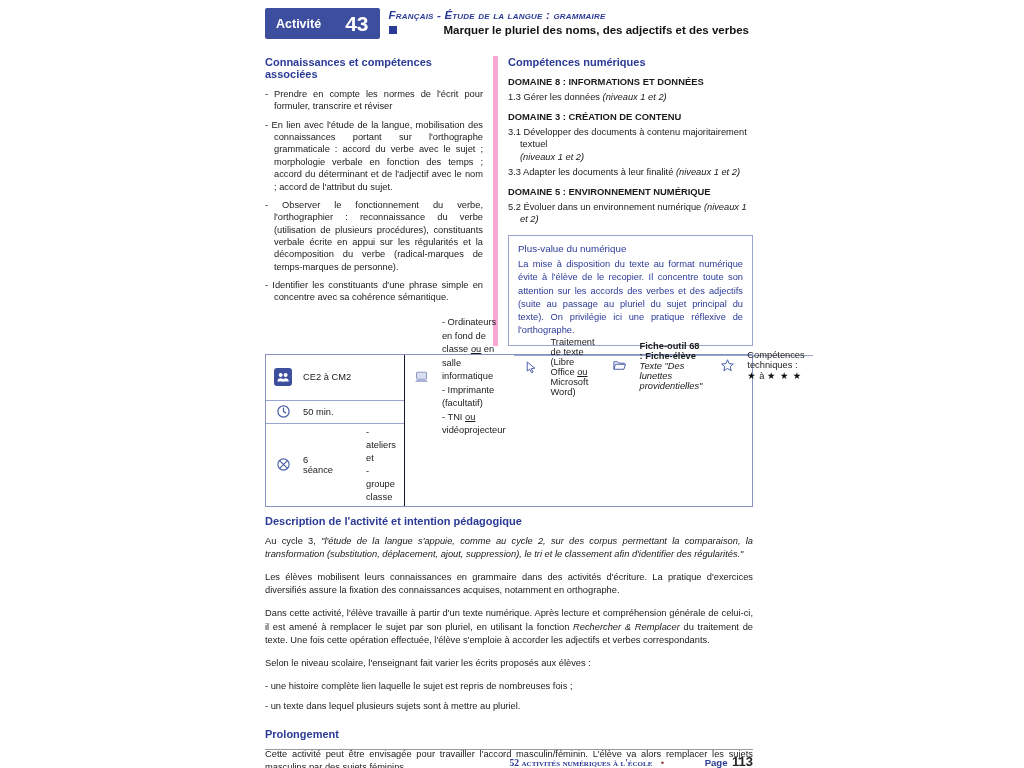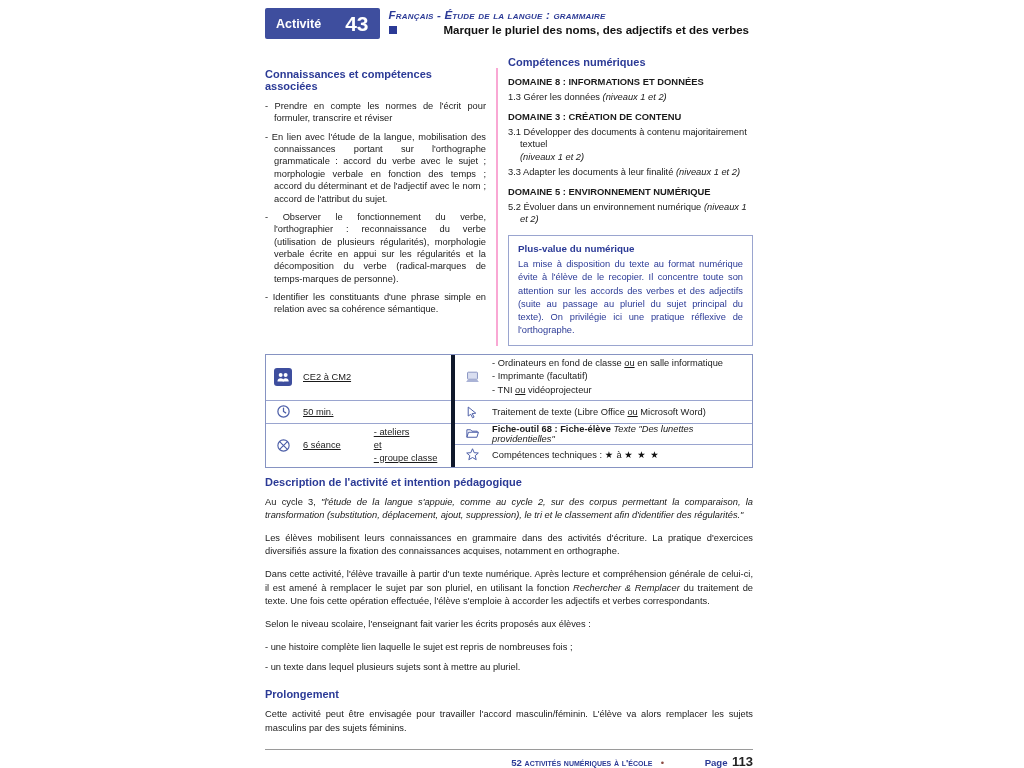--- a/index.html
+++ b/index.html
@@ -22,63 +22,63 @@
   .subject {
     color:#2b3a96; font-weight:bold; font-style:italic;
     font-variant:small-caps; font-size:11.5px; letter-spacing:.2px;
   }
   .title-row { display:flex; align-items:center; gap:7px; margin-top:3px; }
   .title-square { width:8px; height:8px; background:#2b3a96; flex:0 0 auto; }
   .title { font-weight:bold; font-size:11.5px; color:#111;padding-left:40px; }
 
   
   .columns { display:flex; margin-top:17px; }
-  .col-left { width:233px; padding-right:10px; border-right:2px solid #f9a8d4;margin-top:12px; }
+  .col-left { width:233px; padding-right:10px; border-right:5px solid #f9a8d4; }
   .col-right { flex:1; padding-left:10px; }
   .section-heading { color:#2b3a96; font-size:11px; font-weight:bold; margin-bottom:8px; }
   .bullet {
     font-size:9.3px; line-height:1.33; text-align:justify;
     padding-left:9px; text-indent:-9px; margin-bottom:6px;
   }
   .domain { font-weight:bold; font-size:9.4px; margin:8px 0 4px; }
   .domain.first { margin-top:0; }
   .ditem { font-size:9.3px; line-height:1.3; margin-bottom:4px; padding-left:12px; text-indent:-12px; }
   .ditem-cont { font-size:9.3px; font-style:italic; padding-left:12px; margin-top:-2px; margin-bottom:4px; }
   .italic { font-style:italic; }
   .uline { text-decoration:underline; }
 
   .pv-box { border:1px solid #9aa5cf; margin-top:10px; padding:7px 9px 8px; }
-  .pv-title { color:#2b3a96; font-weight:bold; font-size:9.8px; margin-bottom:4px; }
+  .pv-title { color:#2b3a96; font-weight:normal; font-size:9.8px; margin-bottom:4px; }
   .pv-body { color:#2b3a96; font-size:9.3px; line-height:1.4; text-align:justify; }
 
   
   .info-table { display:flex; margin-top:8px; border:1.5px solid #8693c2; }
-  .t-left { width:189px; border-right:4px solid #0f172a; display:flex; flex-direction:column;text-decoration:underline; }
-  .t-right { flex:1; display:flex; flex-direction:column; }
+  .t-left { width:189px; border-right:1px solid #0f172a; display:flex; flex-direction:column; }
+  .t-right { flex:1; display:flex; flex-direction:row; }
   .t-row { display:flex; align-items:center; padding:2px 8px; gap:11px; font-size:9.3px; }
   .t-row + .t-row { border-top:1px solid #9aa5cf; }
   .h44 { height:45px; } .h23 { height:23px; } .h21 { height:21px; }
   .t-left .grow { flex:1; }
   .icon-cell { flex:0 0 18px; display:flex; align-items:center; justify-content:center; }
   .people-badge { width:18px; height:18px; background:#3e4e9e; border-radius:3px; display:flex; align-items:center; justify-content:center; }
   .modes { margin-left:22px; line-height:1.4; }
   .stars { color:#111; letter-spacing:1px; }
 
   
   .desc { margin-top:8px; }
   .desc p, .pro p { font-size:9.3px; line-height:1.42; text-align:justify; margin-bottom:10px; }
   .desc .list-line { margin-bottom:7px; text-align:left; }
   .pro { margin-top:14px; }
 
   
   .footer {
     position:absolute; left:265px; top:749px; width:488px;
     border-top:1px solid #9a9a9a; padding-top:2px; text-align:right;
   }
-  .footer-book { color:#2b3a96; font-weight:bold; font-variant:small-caps; font-size:9.6px; }
+  .footer-book { color:#2b3a96; font-weight:bold; font-variant:small-caps; font-size:9.6px;font-family:Liberation Serif, serif; }
   .footer-dot { color:#8b4a42; margin:0 4px; font-size:9.6px; }
   .footer-page-label { color:#2b3a96; font-weight:bold; font-size:9.6px;padding-left:32px; }
   .footer-page-number { color:#222; font-weight:bold; font-size:13px; }
 </style>
 </head>
 <body>
 
 <div class="page">
   <div class="content">
 
@@ -94,22 +94,22 @@
           <span class="title">Marquer le pluriel des noms, des adjectifs et des verbes</span>
         </div>
       </div>
     </div>
 
     <div class="columns">
       <div class="col-left">
         <div class="section-heading">Connaissances et compétences associées</div>
         <p class="bullet">- Prendre en compte les normes de l'écrit pour formuler, transcrire et réviser</p>
         <p class="bullet">- En lien avec l'étude de la langue, mobilisation des connaissances portant sur l'orthographe grammaticale : accord du verbe avec le sujet ; morphologie verbale en fonction des temps ; accord du déterminant et de l'adjectif avec le nom ; accord de l'attribut du sujet.</p>
-        <p class="bullet">- Observer le fonctionnement du verbe, l'orthographier : reconnaissance du verbe (utilisation de plusieurs régularités), morphologie verbale écrite en appui sur les régularités et la décomposition du verbe (radical-marques de temps-marques de personne).</p>
-        <p class="bullet">- Identifier les constituants d'une phrase simple en relation avec sa cohérence sémantique.</p>
+        <p class="bullet">- Observer le fonctionnement du verbe, l'orthographier : reconnaissance du verbe (utilisation de plusieurs procédures), constituants verbale écrite en appui sur les régularités et la décomposition du verbe (radical-marques de temps-marques de personne).</p>
+        <p class="bullet">- Identifier les constituants d'une phrase simple en concentre avec sa cohérence sémantique.</p>
       </div>
 
       <div class="col-right">
         <div class="section-heading">Compétences numériques</div>
 
         <div class="domain first">DOMAINE 8 : INFORMATIONS ET DONNÉES</div>
         <div class="ditem"><span>1.3 Gérer les données </span><span class="italic">(niveaux 1 et 2)</span></div>
 
         <div class="domain">DOMAINE 3 : CRÉATION DE CONTENU</div>
         <div class="ditem">3.1 Développer des documents à contenu majoritairement textuel</div>

